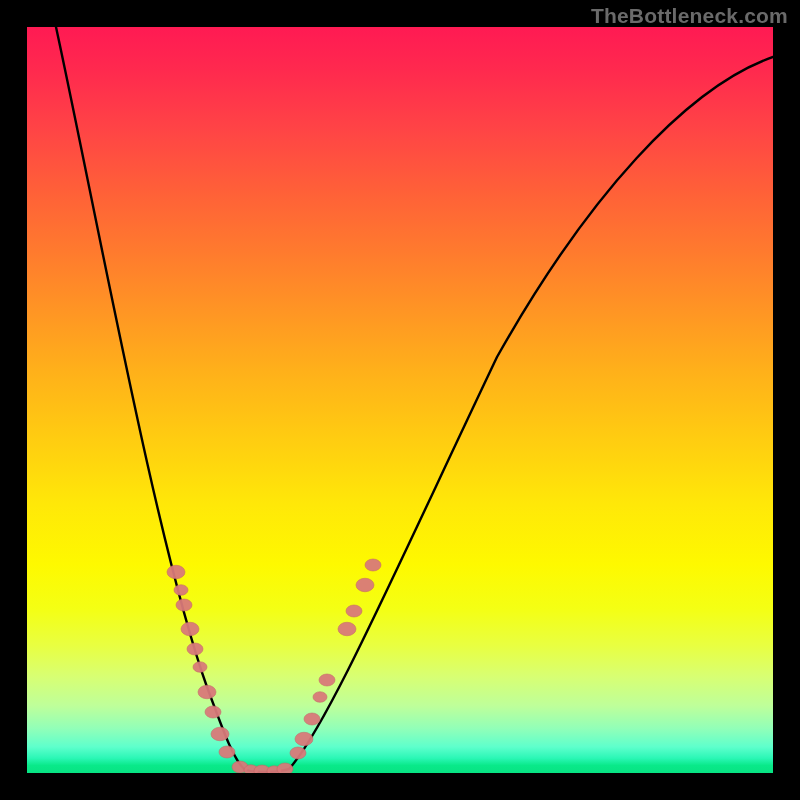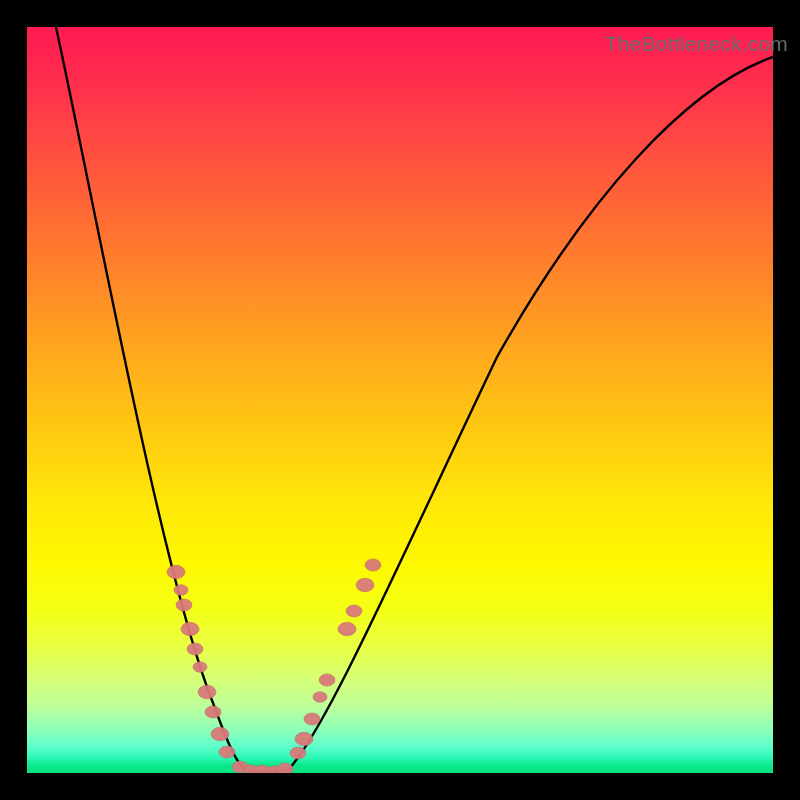--- a/index.html
+++ b/index.html
@@ -49,24 +49,23 @@
       #09e989 99%,
       #07e383 100%
     );
   }
   .watermark {
     position: absolute;
     top: 4px;
     right: 12px;
     color: #6a6a6a;
     font-size: 21px;
-    font-weight: 400;
+    font-weight: 700;
     letter-spacing: 0.2px;
     user-select: none;
-    margin-top: 28px;
   }
   svg.curve {
     position: absolute;
     inset: 0;
   }
 </style>
 </head>
 <body>
 
 <div class="frame">

